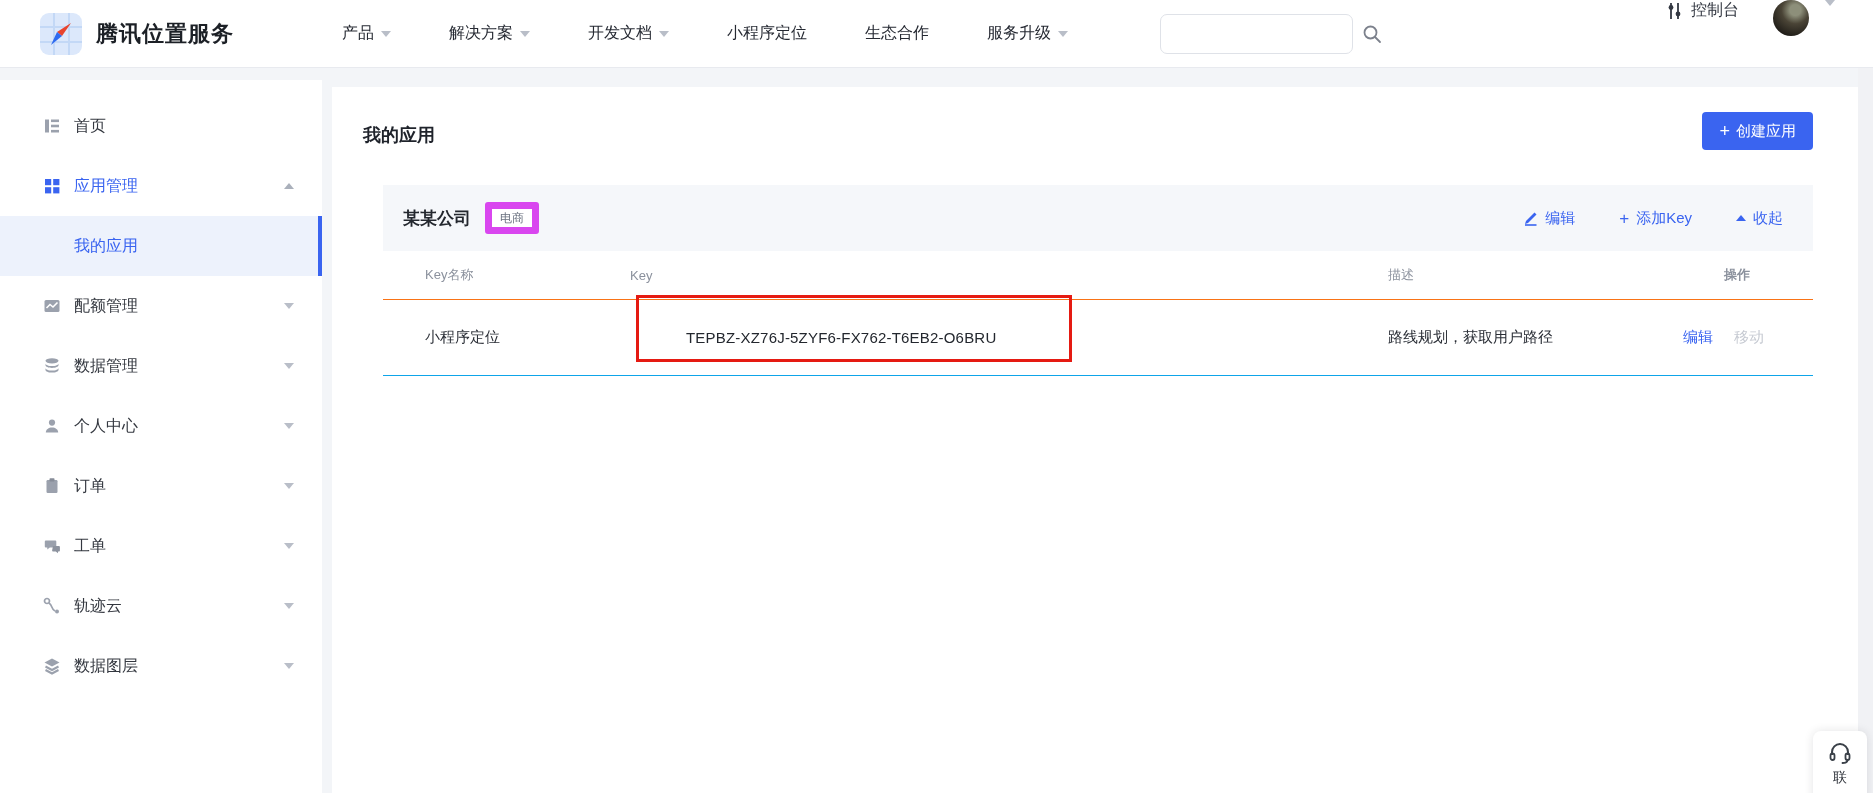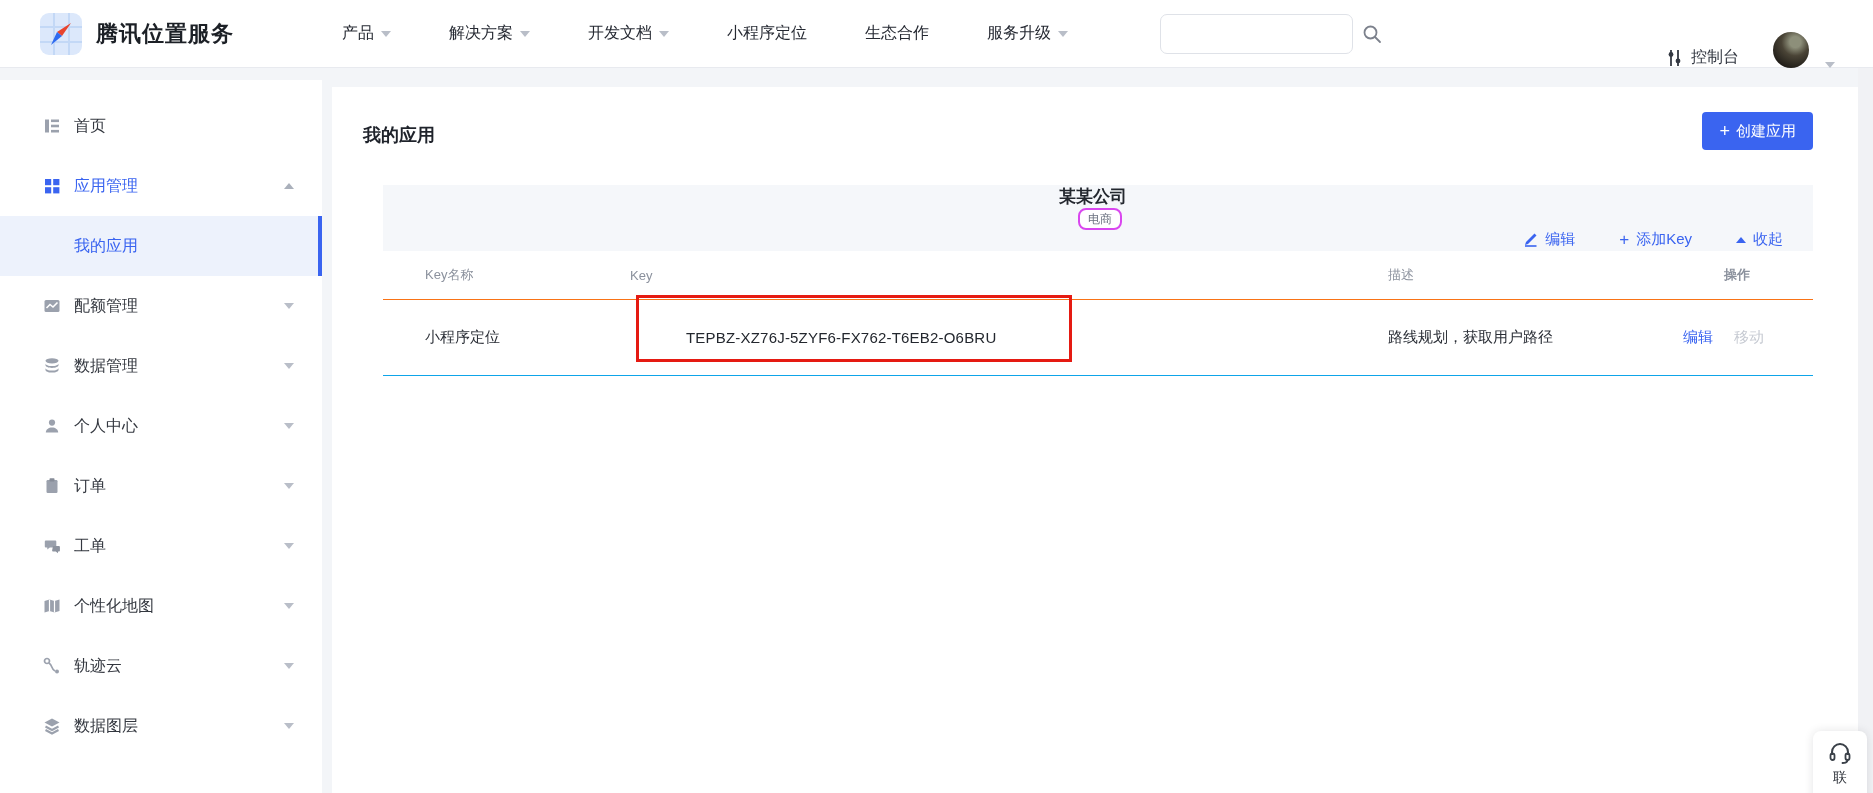--- a/index.html
+++ b/index.html
@@ -17,21 +17,21 @@
   .brand-name { font-size:22px; font-weight:bold; color:#1c2026; letter-spacing:1px; white-space:nowrap; }
 
   .topnav { display:flex; align-items:center; gap:58px; margin-left:42px; flex:0 0 auto; }
   .nav-item { display:flex; align-items:center; gap:7px; font-size:16px; color:#262a33; cursor:pointer; white-space:nowrap; }
   .caret-dn { width:0; height:0; border-left:5px solid transparent; border-right:5px solid transparent; border-top:6px solid #b9bec8; }
   .caret-up { width:0; height:0; border-left:5px solid transparent; border-right:5px solid transparent; border-bottom:6px solid #aab0bb; }
 
   .hdr-search { position:absolute; left:1160px; top:14px; width:193px; height:40px;
                 border:1px solid #dfe2e8; border-radius:7px; background:#fff; display:flex; align-items:center; }
   .hdr-search input { border:none; outline:none; flex:1; height:100%; padding:0 6px 0 14px; font-size:14px; background:transparent; }
-  .hdr-right { position:absolute; right:38px; top:0; height:68px; display:flex; align-items:flex-end; gap:16px; }
+  .hdr-right { position:absolute; right:38px; top:0; height:68px; display:flex; align-items:flex-start; gap:16px; }
   .console-link { display:flex; align-items:center; gap:8px; font-size:16px; color:#333842; cursor:pointer; }
   .avatar { width:36px; height:36px; border-radius:50%; margin-left:18px;
             background:radial-gradient(circle at 62% 28%, #8d8f7a 0 16%, #4a4436 40%, #201d18 78%); cursor:pointer; }
 
   
   .bodywrap { position:absolute; top:68px; left:0; right:0; bottom:0; background:#f3f5f8; }
 
   
   .sidebar { position:absolute; left:0; top:12px; bottom:0; width:322px; background:#fff; padding-top:16px; }
   .s-item { position:relative; height:60px; display:flex; align-items:center; cursor:pointer; }
@@ -47,24 +47,24 @@
   .content { position:absolute; left:332px; top:19px; right:15px; bottom:0; background:#fff; }
   .page-title-row { position:relative; height:98px; }
   .page-title { position:absolute; left:31px; top:36px; font-size:18px; font-weight:bold; color:#1f232b; }
   .create-btn { position:absolute; right:45px; top:25px; height:38px; padding:0 17px; border:none; border-radius:4px;
                 background:#3a64f0; color:#fff; font-size:15px; display:flex; align-items:center; gap:6px; cursor:pointer;
                 font-family:inherit; }
   .create-btn .plus { font-size:18px; font-weight:normal; line-height:1; }
 
   
   .card { margin:0 45px 0 51px; }
-  .card-hd { height:66px; background:#f5f7fa; display:flex; align-items:center; padding:0 30px 0 20px;flex-direction:column; }
+  .card-hd { height:66px; background:#f5f7fa; display:flex; align-items:center; padding:0 30px 0 20px; }
   .company { font-size:17px; font-weight:bold; color:#23272e; }
-  .badge { margin-left:14px; font-size:12px; color:#6b7280; background:#fff; border:2px solid #d946ef;
-           border-radius:8px; padding:3px 8px; line-height:1; }
+  .badge { margin-left:14px; font-size:12px; color:#6b7280; background:#fff; border:7px solid #d946ef;
+           border-radius:3px; padding:3px 8px; line-height:1; }
   .card-actions { margin-left:auto; display:flex; align-items:center; gap:44px; }
   .act { display:flex; align-items:center; gap:7px; color:#3a64f0; font-size:15px; cursor:pointer; white-space:nowrap; }
   .act .tri-up { width:0; height:0; border-left:5px solid transparent; border-right:5px solid transparent; border-bottom:6px solid #3a64f0; }
   .act .plus { font-size:17px; line-height:1; }
 
   
   .t-head { display:flex; height:49px; align-items:center; border-bottom:1px solid #f97316; color:#8b919d; font-size:13px; }
   .t-row  { display:flex; height:76px; align-items:center; border-bottom:1px solid #0ea5e9; font-size:15px; color:#2a2e36; }
   .c1 { width:247px; padding-left:42px; flex:0 0 auto; }
   .c2 { width:758px; flex:0 0 auto; position:relative; }
@@ -235,31 +235,20 @@
         <span class="s-ico">
           <svg width="18" height="18" viewBox="0 0 18 18">
             <path d="M2 3.5h9.5a1 1 0 011 1v5a1 1 0 01-1 1H6l-2.5 2v-2H2a1 1 0 01-1-1v-5a1 1 0 011-1z" fill="#9ba1ad" transform="translate(0.8,0)"></path>
             <path d="M10 9h6a0.9 0.9 0 01.9.9v3.6a0.9.9 0 01-.9.9h-1v1.8l-2.2-1.8H10a0.9.9 0 01-.9-.9z" fill="#8d939f"></path>
           </svg>
         </span>
         <span class="s-label">工单</span>
         <span class="s-caret caret-dn"></span>
       </div>
 
-      <div class="s-item">
-        <span class="s-ico">
-          <svg width="18" height="18" viewBox="0 0 18 18">
-            <path d="M1.5 4l5-1.6L11.5 4l5-1.6v11.6l-5 1.6-5-1.6-5 1.6z" fill="#9ba1ad"></path>
-            <line x1="6.5" y1="2.6" x2="6.5" y2="14.2" stroke="#fff" stroke-width="1.2"></line>
-            <line x1="11.5" y1="4" x2="11.5" y2="15.6" stroke="#fff" stroke-width="1.2"></line>
-          </svg>
-        </span>
-        <span class="s-label">个性化地图</span>
-        <span class="s-caret caret-dn"></span>
-      </div>
 
       <div class="s-item">
         <span class="s-ico">
           <svg width="18" height="18" viewBox="0 0 18 18">
             <circle cx="4" cy="4" r="2.5" fill="none" stroke="#9ba1ad" stroke-width="1.7"></circle>
             <path d="M6 6c4 3 2 6 6 8" fill="none" stroke="#9ba1ad" stroke-width="1.7"></path>
             <circle cx="14" cy="14.5" r="2" fill="#9ba1ad"></circle>
           </svg>
         </span>
         <span class="s-label">轨迹云</span>

